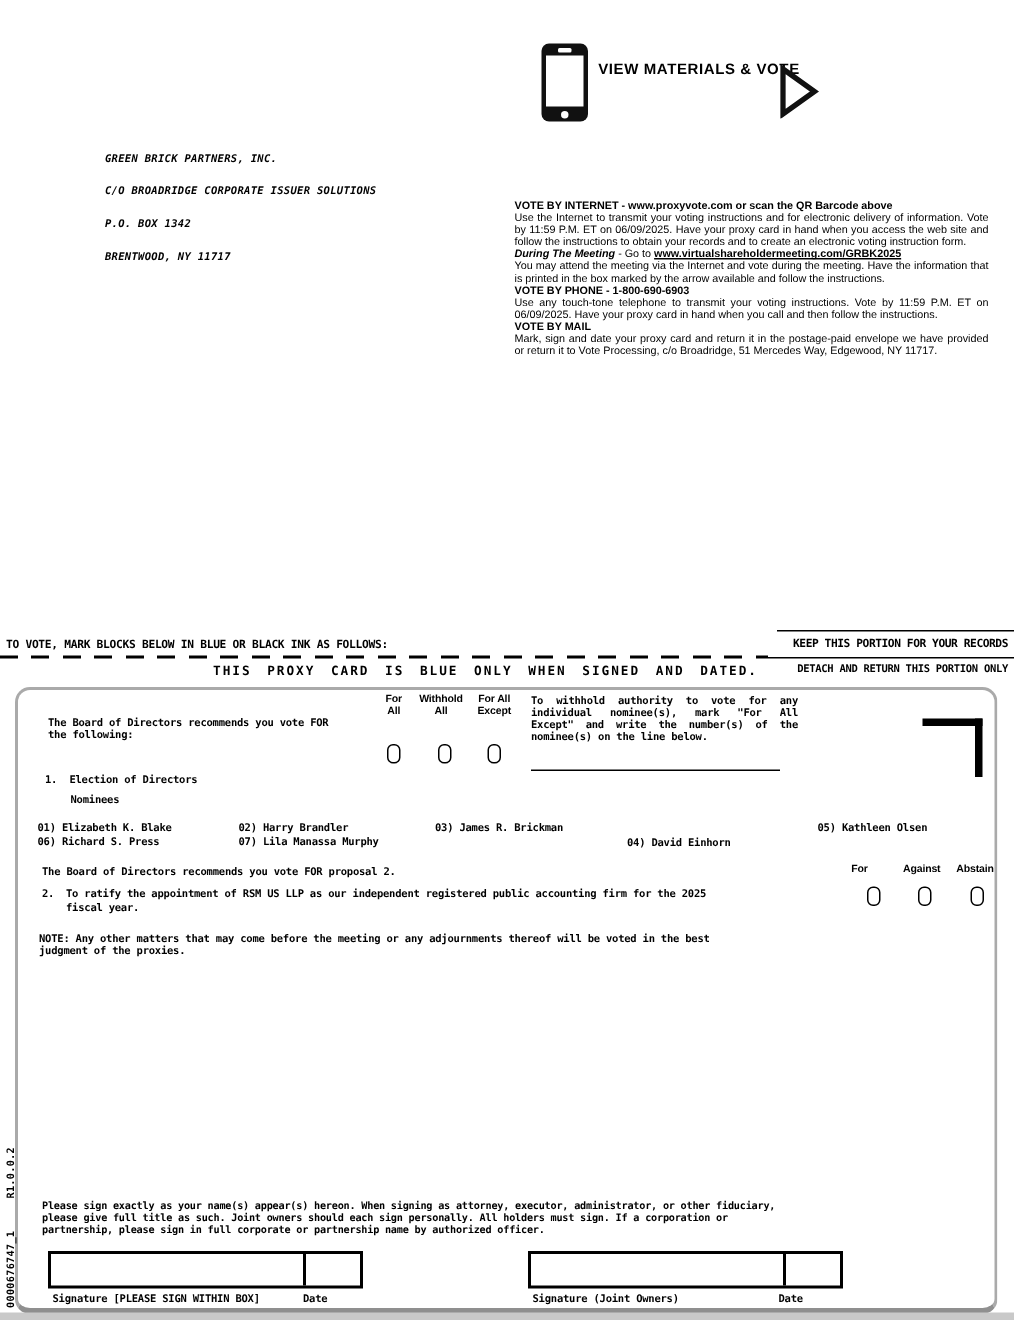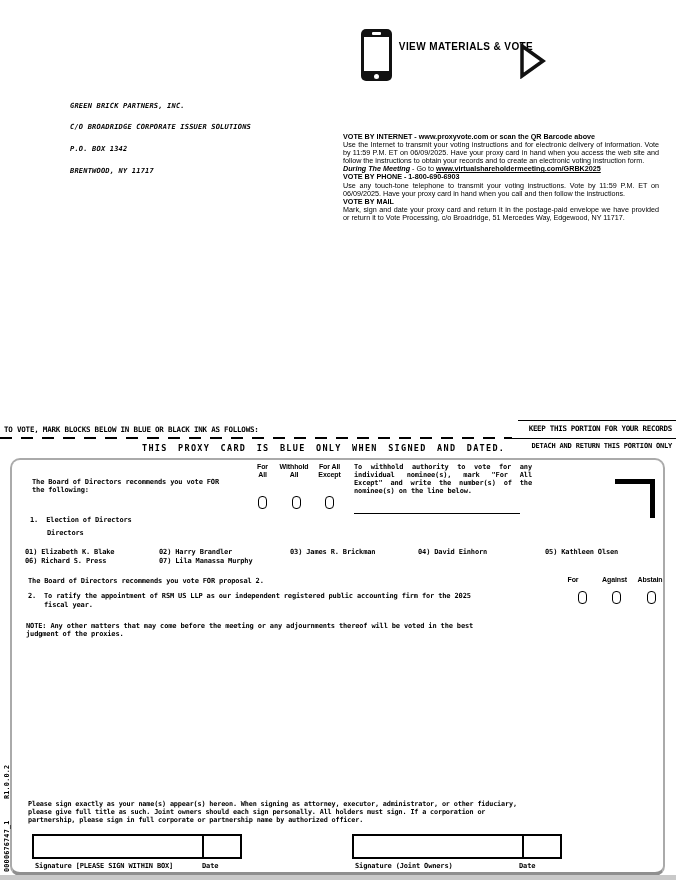--- a/index.html
+++ b/index.html
@@ -62,21 +62,21 @@
   .cb1b{left:280px;top:36px;}
   .cb1c{left:313px;top:36px;}
   .write-line{left:342px;top:53px;width:166px;height:0;border-top:1.2px solid #000;}
   .corner-h{left:603px;top:19px;width:40px;height:5px;background:#000;}
   .corner-v{left:638px;top:19px;width:5px;height:39px;background:#000;}
 
   .item1{left:18px;top:56px;}
   .nomlab{left:35px;top:69px;}
   .nom{top:88px;}
   .nom.r2{top:97px;}
-  .nx1{left:13px;} .nx2{left:147px;} .nx3{left:278px;} .nx4{left:406px;} .nx5{left:533px;}
+  .nx1{left:13px;} .nx2{left:147px;} .nx3{left:278px;} .nx4{left:406px;margin-top:10px;} .nx5{left:533px;}
 
   .rec2{left:16px;top:117px;}
   .colhead2{font-family:"Liberation Sans",sans-serif;font-weight:bold;font-size:7px;
             text-align:center;top:116px;letter-spacing:-0.1px;}
   .ch4{left:546px;width:30px;}
   .ch5{left:580px;width:45px;}
   .ch6{left:618px;width:40px;}
   .cb2a{left:566px;top:131px;}
   .cb2b{left:600px;top:131px;}
   .cb2c{left:635px;top:131px;}
@@ -120,20 +120,21 @@
     <div class="scan-subtitle">VIEW MATERIALS &amp; VOTE</div>
   </div>
   <svg class="abs arrow-svg" width="28" height="36" viewBox="0 0 28 36">
     <polygon points="3,3 24,18 3,33" fill="none" stroke="#111" stroke-width="3.5"></polygon>
   </svg>
 
   <div class="abs instructions">
     <p class="ins-head">VOTE BY INTERNET - www.proxyvote.com or scan the QR Barcode above</p>
     <p>Use the Internet to transmit your voting instructions and for electronic delivery of information. Vote by 11:59 P.M. ET on 06/09/2025. Have your proxy card in hand when you access the web site and follow the instructions to obtain your records and to create an electronic voting instruction form.</p>
     <p class="during-line"><span class="during-label">During The Meeting</span><span> - Go to </span><span class="url">www.virtualshareholdermeeting.com/GRBK2025</span></p>
+    <p>You may attend the meeting via the Internet and vote during the meeting. Have the information that is printed in the box marked by the arrow available and follow the instructions.</p>
     <p class="ins-head">VOTE BY PHONE - 1-800-690-6903</p>
     <p>Use any touch-tone telephone to transmit your voting instructions. Vote by 11:59 P.M. ET on 06/09/2025. Have your proxy card in hand when you call and then follow the instructions.</p>
     <p class="ins-head">VOTE BY MAIL</p>
     <p>Mark, sign and date your proxy card and return it in the postage-paid envelope we have provided or return it to Vote Processing, c/o Broadridge, 51 Mercedes Way, Edgewood, NY 11717.</p>
   </div>
 
   <div class="abs tovote mono">TO VOTE, MARK BLOCKS BELOW IN BLUE OR BLACK INK AS FOLLOWS:</div>
   <div class="abs keepline"></div>
   <div class="abs keep mono">KEEP THIS PORTION FOR YOUR RECORDS</div>
   <div class="abs dash"></div>
@@ -163,21 +164,21 @@
 
     <span class="abs cb cb1a"></span>
     <span class="abs cb cb1b"></span>
     <span class="abs cb cb1c"></span>
     <div class="abs write-line"></div>
 
     <div class="abs corner-h"></div>
     <div class="abs corner-v"></div>
 
     <div class="abs item1 pre">1.  Election of Directors</div>
-    <div class="abs nomlab">Directors</div>
+    <div class="abs nomlab">Nominees</div>
 
     <span class="abs nom nx1">01) Elizabeth K. Blake</span>
     <span class="abs nom nx2">02) Harry Brandler</span>
     <span class="abs nom nx3">03) James R. Brickman</span>
     <span class="abs nom nx4">04) David Einhorn</span>
     <span class="abs nom nx5">05) Kathleen Olsen</span>
     <span class="abs nom r2 nx1">06) Richard S. Press</span>
     <span class="abs nom r2 nx2">07) Lila Manassa Murphy</span>
 
     <div class="abs rec2">The Board of Directors recommends you vote FOR proposal 2.</div>

